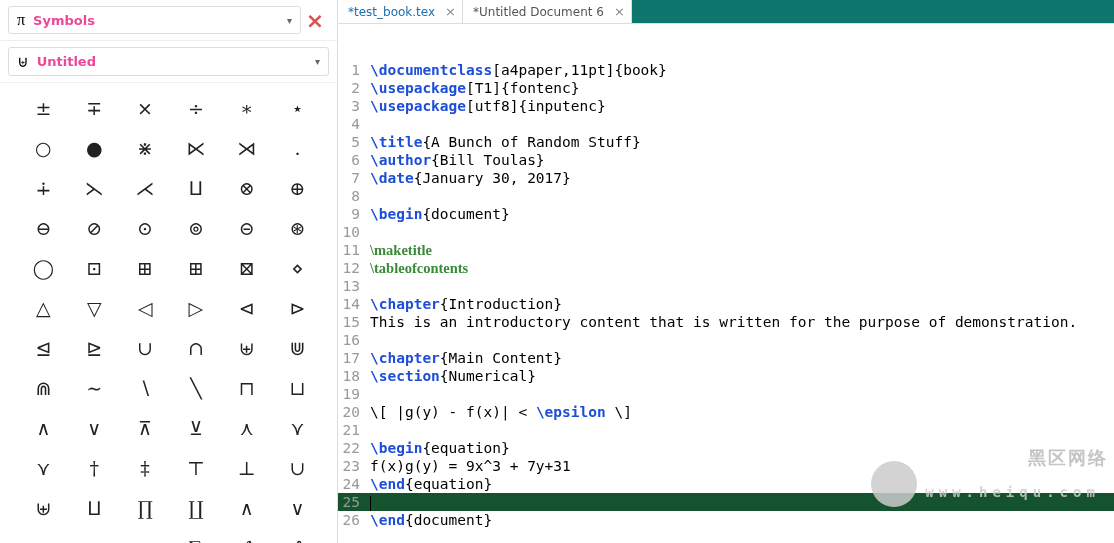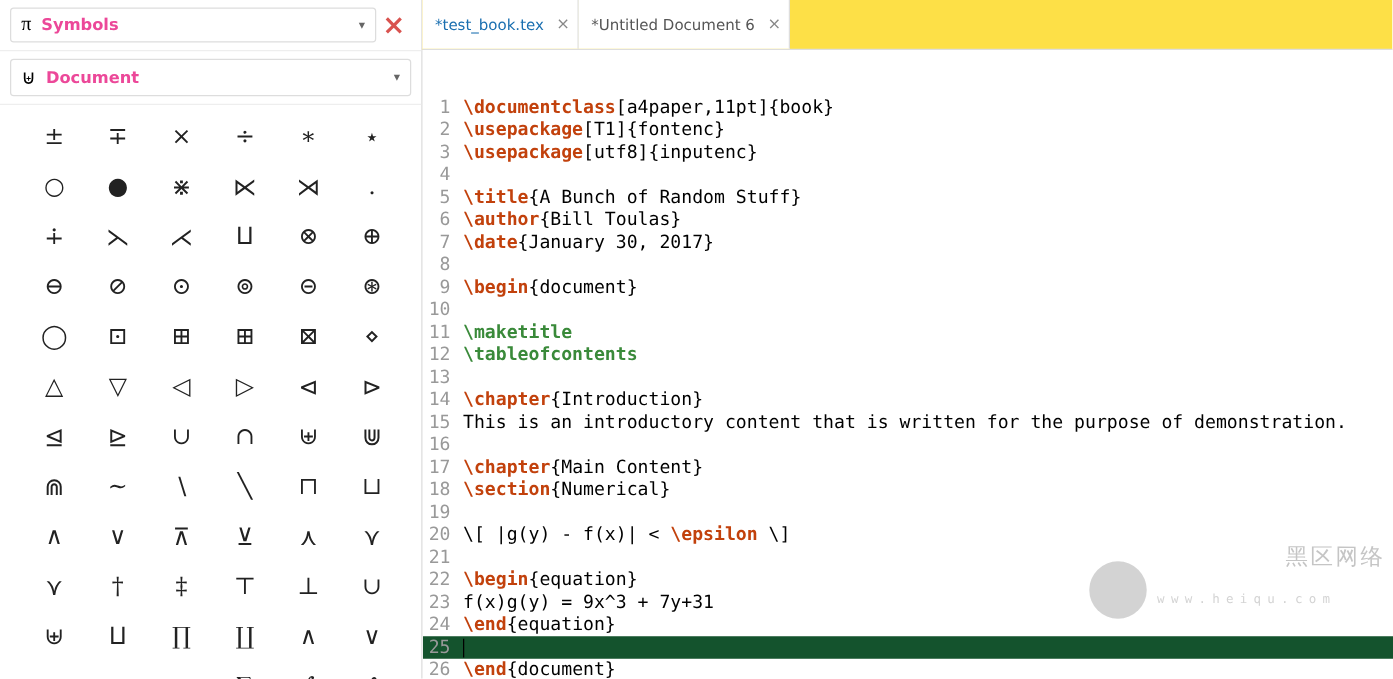--- a/index.html
+++ b/index.html
@@ -45,21 +45,21 @@
   height: 30px;
   display: flex;
   align-items: center;
   justify-content: center;
   font-family: "DejaVu Serif", "Cambria Math", serif;
   font-size: 19px;
   color: #222;
   cursor: pointer;
 }
 .editor-pane { flex: 1; display: flex; flex-direction: column; }
-.tabs { display: flex; background: #fde047; border-bottom: 1px solid #ddd; height: 40px; }
+.tabs { display: flex; background: #0f766e; border-bottom: 1px solid #ddd; height: 24px; }
 .tab {
   display: flex;
   align-items: center;
   padding: 0 6px 0 10px;
   border-right: 1px solid #ddd;
   font-size: 12px;
   color: #555;
   cursor: pointer;
   background:#fff;
 }
@@ -80,61 +80,61 @@
 .gutter {
   width: 28px;
   text-align: right;
   color: #999;
   padding-right: 6px;
   user-select: none;
   flex: none;
 }
 .line-content { flex:1; padding-left: 4px; }
 .hl-line { background: #14532d; }
-.cmd { color: #c2410c; font-weight: bold; }
-.cmd2 { color: #3a8a3a; font-weight: bold; }
+.cmd { color: #1d4ed8; font-weight: bold; }
+.cmd2 { color: #3a8a3a; font-weight: bold; font-family: Liberation Serif, serif; }
 .cursor-bar { border-left: 1px solid #000; display:inline-block; height:15px; vertical-align:middle; }
 .watermark {
   position: absolute;
   right: 6px;
-  bottom: 18px;
+  bottom: 6px;
   display: flex;
   align-items: center;
   color: #bbb;
   font-size: 18px;
-  font-weight: normal;
+  font-weight: bold;
   letter-spacing: 2px;
   opacity: 0.85;
   pointer-events:none;
 }
 .watermark .wm-logo {
   width: 46px; height: 46px;
   border-radius: 50%;
   background: #ccc;
   margin-right: 8px;
   position: relative;
 }
-.watermark .wm-sub { font-size: 10px; letter-spacing: 5px; color:#ccc; display:block; margin-top:-2px;}
+.watermark .wm-sub { font-size: 14px; letter-spacing: 5px; color:#ccc; display:block; margin-top:-2px;}
 </style>
 </head>
 <body>
 
 <div class="sidebar">
   <div class="combo-row">
     <div class="combo">
       <span class="glyph-icon">π</span>
       <span class="label">Symbols</span>
       <span class="chev">▾</span>
     </div>
     <div class="close-x">×</div>
   </div>
   <div class="combo-row">
     <div class="combo">
       <span class="glyph-icon">⊎</span>
-      <span class="label">Document</span>
+      <span class="label">Untitled</span>
       <span class="chev">▾</span>
     </div>
   </div>
   <div class="symbol-grid" id="symbol-grid">
       <div class="sym-cell">±</div>
       <div class="sym-cell">∓</div>
       <div class="sym-cell">×</div>
       <div class="sym-cell">÷</div>
       <div class="sym-cell">∗</div>
       <div class="sym-cell">⋆</div>

